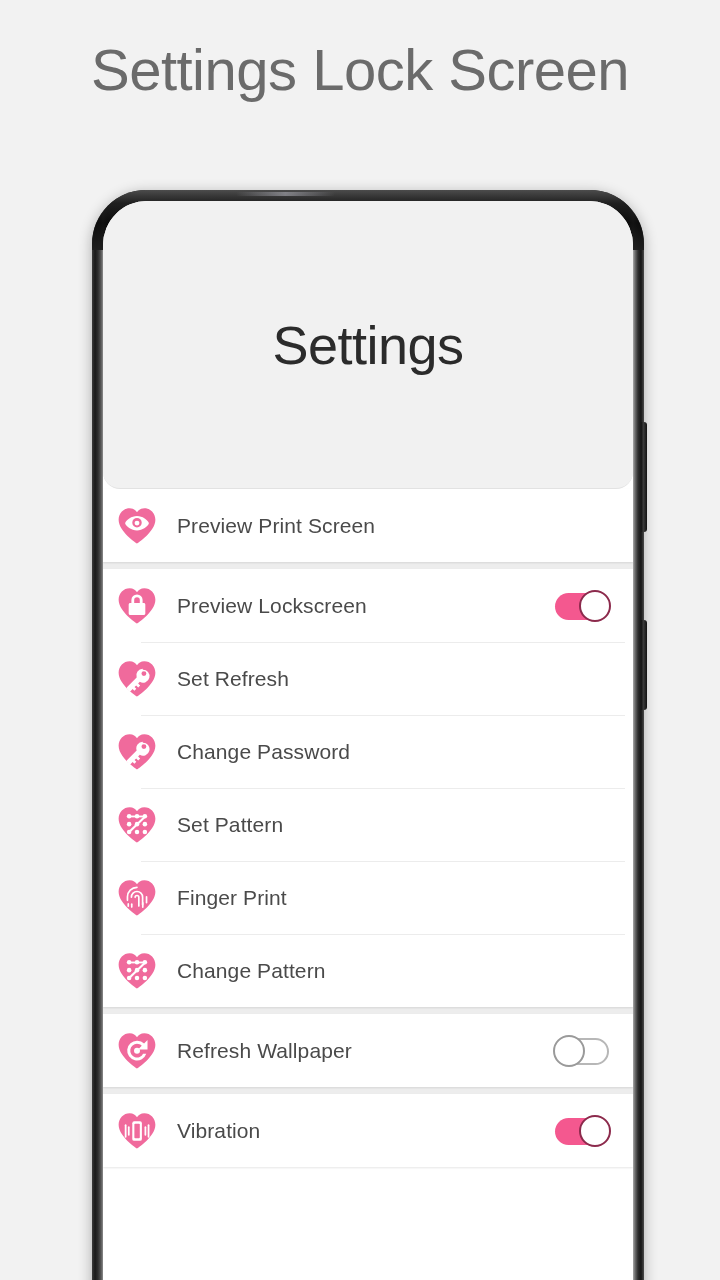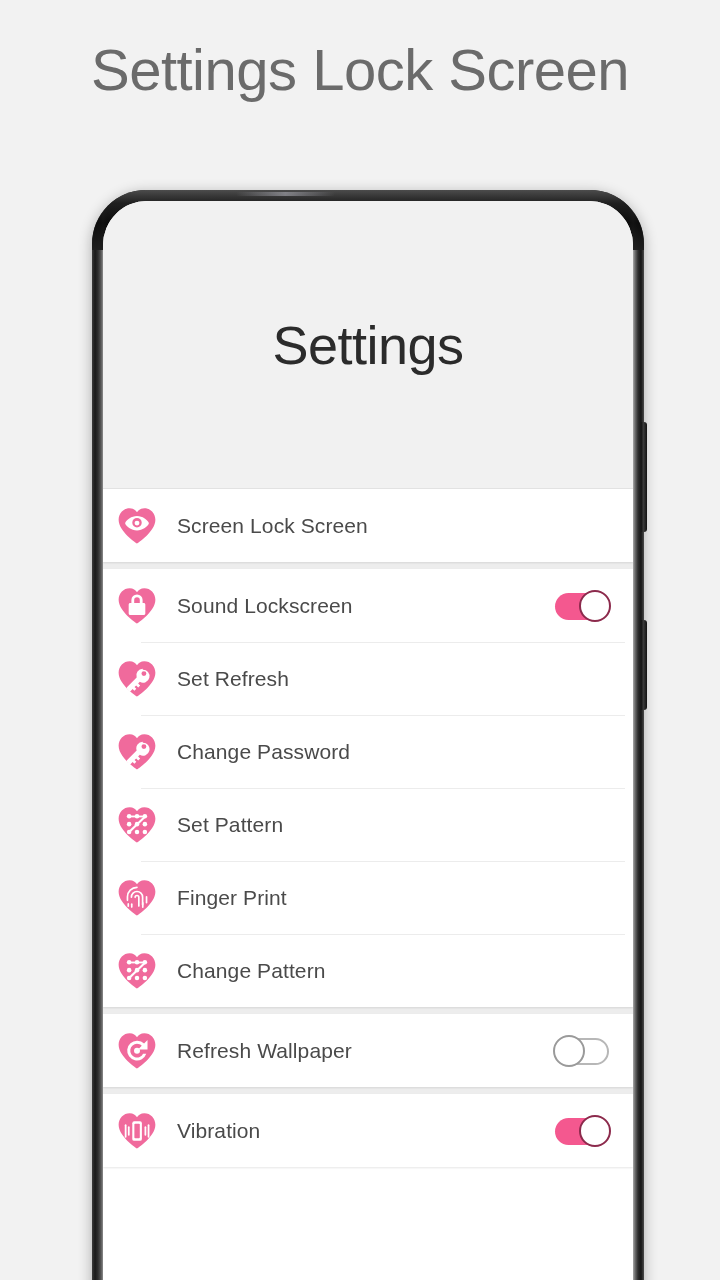--- a/index.html
+++ b/index.html
@@ -73,20 +73,21 @@
     overflow: hidden;
     background: #ffffff;
   }
 
   
   .app-header {
     height: 288px;
     background: #f1f1f1;
     display: flex; align-items: center; justify-content: center;
     border-bottom: 1px solid #e3e3e3;
+    border-radius: 17px;
   }
   .app-header .app-title {
     font-size: 54px;
     font-weight: 300;
     color: #2b2b2b;
     letter-spacing: -0.5px;
   }
 
   
   .settings-scroll { background: #ededed; }
@@ -163,32 +164,32 @@
       <div class="settings-scroll">
           <div class="card">
             <div class="row">
               <span class="row-icon">
                 <svg viewBox="0 0 48 48" xmlns="http://www.w3.org/2000/svg">
                   <path fill="#f06a9c" d="M24 44 C24 44 3 30.5 3 16.8 C3 9.2 8.7 3.6 15.6 3.6 C19.6 3.6 22.6 5.6 24 8.2 C25.4 5.6 28.4 3.6 32.4 3.6 C39.3 3.6 45 9.2 45 16.8 C45 30.5 24 44 24 44 Z"></path>
                   <path fill="#ffffff" d="M24 12.5c-6.6 0-11.4 4.4-13.2 7.1-.5.7-.5 1.6 0 2.3 1.8 2.7 6.6 7.1 13.2 7.1s11.4-4.4 13.2-7.1c.5-.7.5-1.6 0-2.3-1.8-2.7-6.6-7.1-13.2-7.1zm0 13.1a5.4 5.4 0 1 1 0-10.8 5.4 5.4 0 0 1 0 10.8z"></path>
                   <circle fill="#ffffff" cx="24" cy="20.7" r="2.8"></circle>
                 </svg>
               </span>
-              <span class="row-label">Screen Lock Screen</span>
+              <span class="row-label">Preview Print Screen</span>
             </div>
           </div>
           <div class="card">
             <div class="row">
               <span class="row-icon">
                 <svg viewBox="0 0 48 48" xmlns="http://www.w3.org/2000/svg">
                   <path fill="#f06a9c" d="M24 44 C24 44 3 30.5 3 16.8 C3 9.2 8.7 3.6 15.6 3.6 C19.6 3.6 22.6 5.6 24 8.2 C25.4 5.6 28.4 3.6 32.4 3.6 C39.3 3.6 45 9.2 45 16.8 C45 30.5 24 44 24 44 Z"></path>
                   <path fill="#ffffff" d="M17.6 20.5v-3.3a6.4 6.4 0 0 1 12.8 0v3.3h1.3c1 0 1.8.8 1.8 1.8v10.3c0 1-.8 1.8-1.8 1.8H16.3c-1 0-1.8-.8-1.8-1.8V22.3c0-1 .8-1.8 1.8-1.8h1.3zm3.2 0h6.4v-3.3a3.2 3.2 0 0 0-6.4 0v3.3z"></path>
                 </svg>
               </span>
-              <span class="row-label">Sound Lockscreen</span>
+              <span class="row-label">Preview Lockscreen</span>
               <span class="switch on">
                 <span class="track"></span>
                 <span class="knob"></span>
               </span>
             </div>
             <div class="row">
               <span class="row-icon">
                 <svg viewBox="0 0 48 48" xmlns="http://www.w3.org/2000/svg">
                   <path fill="#f06a9c" d="M24 44 C24 44 3 30.5 3 16.8 C3 9.2 8.7 3.6 15.6 3.6 C19.6 3.6 22.6 5.6 24 8.2 C25.4 5.6 28.4 3.6 32.4 3.6 C39.3 3.6 45 9.2 45 16.8 C45 30.5 24 44 24 44 Z"></path>
                   <path fill="#ffffff" d="M30.6 12.4a7.4 7.4 0 0 0-7 9.8L12.8 33a1.6 1.6 0 0 0 0 2.3l2 2a1.6 1.6 0 0 0 2.3 0l1.9-1.9 2 2 2.2-2.2-2-2 1.9-1.9 2.3 2.3 2.2-2.2-2.3-2.3 1.9-1.9a7.4 7.4 0 1 0 3.4-13.8zm1.3 8.2a2.8 2.8 0 1 1 0-5.6 2.8 2.8 0 0 1 0 5.6z"></path>

